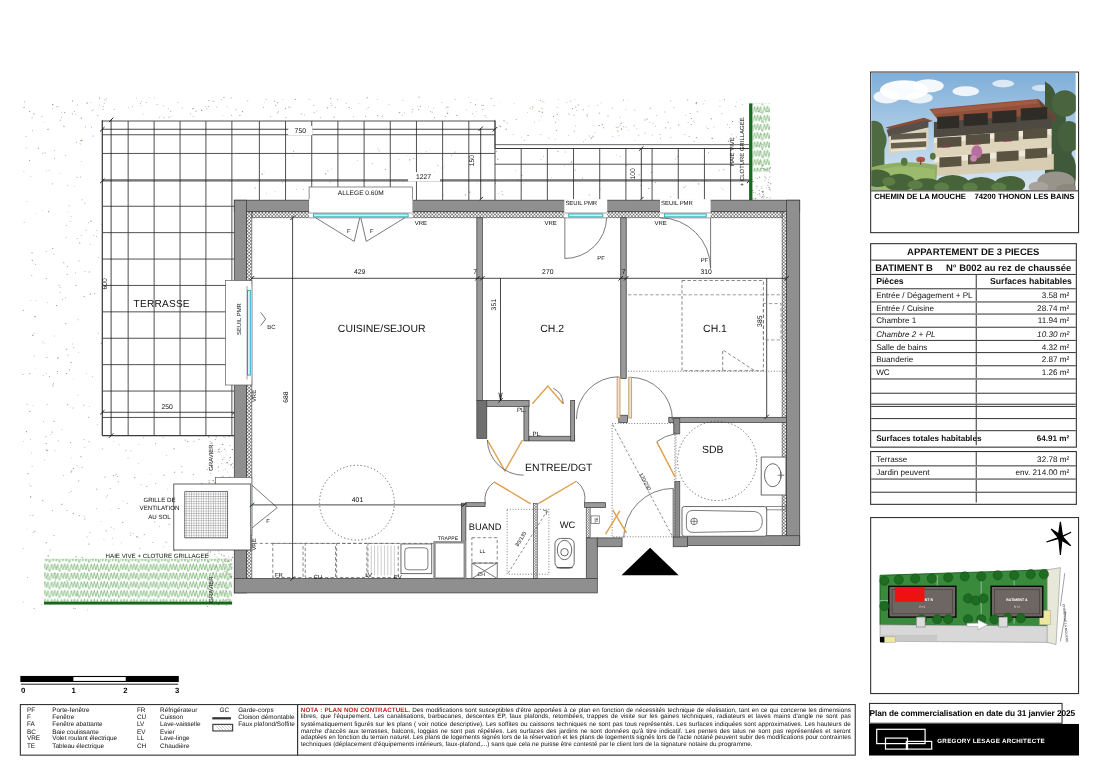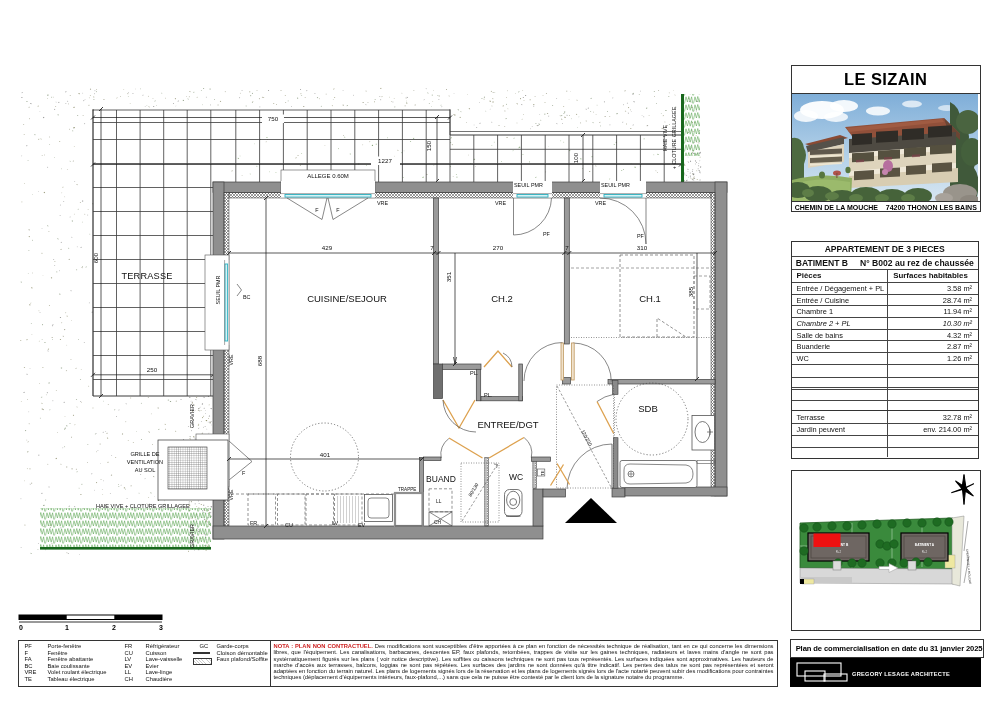--- a/index.html
+++ b/index.html
@@ -5,21 +5,21 @@
 body{font-family:"Liberation Sans",sans-serif;position:relative;}
 .abs{position:absolute;}
 .box{position:absolute;border:1px solid #333;background:#fff;box-sizing:border-box;}
 .tbl{position:absolute;border:1px solid #333;background:#fff;box-sizing:border-box;font-size:7.4px;color:#111;}
 .trow{position:relative;border-bottom:0.8px solid #444;overflow:hidden;white-space:nowrap;box-sizing:border-box;}
 .trow:last-child{border-bottom:none;}
 .th{font-weight:bold;text-align:center;font-size:8.6px;}
 .th2{font-weight:bold;font-size:7.9px;}
 .full{display:block;width:100%;}
 .c1{position:absolute;left:5px;}
-.c2{position:absolute;left:95px;width:88px;text-align:center;font-weight:bold;}
+.c2{position:absolute;left:95px;width:88px;text-align:right;font-weight:bold;}
 .c1n{position:absolute;left:5px;}
 .c2n{position:absolute;right:6px;}
 .trow::after{content:"";position:absolute;left:95px;top:0;bottom:0;width:0.8px;background:#444;}
 .th::after,.tb2::after{display:none;}
 .legend{position:absolute;left:17.5px;top:639.5px;width:253px;height:47.5px;border:1px solid #333;font-size:5.8px;color:#111;box-sizing:border-box;}
 .nota{position:absolute;left:269.5px;top:639.5px;width:508px;height:47.5px;border:1px solid #333;box-sizing:border-box;font-size:5.75px;line-height:6.25px;color:#111;padding:2.5px 3px;text-align:justify;}
 .nota .red{color:#cc2222;font-weight:bold;}
 </style></head>
 <body>
 <div class="abs" style="left:0;top:0;"><svg width="1000" height="707" viewBox="0 0 1000 707" xmlns="http://www.w3.org/2000/svg" font-family="Liberation Sans, sans-serif">
@@ -1370,21 +1370,20 @@
       <text x="648" y="412" font-size="9.5" fill="#111" text-anchor="middle">SDB</text>
       <text x="508" y="428" font-size="9.5" fill="#111" text-anchor="middle">ENTREE/DGT</text>
       <text x="441" y="481.5" font-size="8.5" fill="#111" text-anchor="middle">BUAND</text>
       <text x="516" y="480" font-size="8.5" fill="#111" text-anchor="middle">WC</text>
       <text x="470" y="374.5" font-size="5.6" fill="#111">PL.</text>
       <text x="484" y="396.5" font-size="5.6" fill="#111">PL.</text>
       <polygon points="565,523 617,523 591,498" fill="#000"></polygon>
     </svg></div>
 
 <div class="box" style="left:790.5px;top:65px;width:190.5px;height:147px;">
-  <div style="height:27px;border-bottom:1px solid #333;text-align:center;font-weight:bold;font-size:16.5px;line-height:26.5px;letter-spacing:0.4px;">LE SIZAIN</div>
   <div style="height:107px;overflow:hidden;"><svg width="186" height="107" viewBox="0 0 186 107" xmlns="http://www.w3.org/2000/svg">
 <defs>
 <linearGradient id="sky" x1="0" y1="0" x2="0" y2="1">
  <stop offset="0" stop-color="#7faed8"></stop>
             <stop offset="0.6" stop-color="#b5d2e9"></stop>
             <stop offset="1" stop-color="#d8e6f1"></stop>
 </linearGradient>
 </defs>
 <rect width="186" height="107" fill="url(#sky)"></rect>
 <g fill="#ffffff">
@@ -1474,21 +1473,21 @@
 <ellipse cx="178" cy="106" rx="10" ry="5" fill="#8d877e"></ellipse>
 
 <ellipse cx="45" cy="79" rx="4" ry="2.6" fill="#b0534a"></ellipse>
 <rect x="44.4" y="79" width="1" height="5" fill="#7a4a3a"></rect>
 <ellipse cx="30" cy="81" rx="3" ry="3.6" fill="#57763f"></ellipse>
 <ellipse cx="56" cy="76" rx="2.6" ry="3.2" fill="#57763f"></ellipse>
 </svg></div>
   <div style="height:11px;text-align:center;font-weight:bold;font-size:7px;line-height:11.5px;border-top:1px solid #333;white-space:nowrap;">CHEMIN DE LA MOUCHE&nbsp;&nbsp;&nbsp;&nbsp;74200 THONON LES BAINS</div>
 </div>
 
-<div class="tbl" style="left:790.5px;top:221px;width:188.5px;height:185.5px;margin-top:20px;">
+<div class="tbl" style="left:790.5px;top:221px;width:188.5px;height:185.5px;">
     <div class="trow th" style="height:14.5px;line-height:14.5px;">
       <span class="full">APPARTEMENT DE 3 PIECES</span>
     </div>
     <div class="trow th" style="height:13.9px;line-height:13.9px;">
       <span class="full">BATIMENT B&nbsp;&nbsp;&nbsp;&nbsp;&nbsp;N° B002 au rez de chaussée</span>
     </div>
     <div class="trow th2" style="height:12.6px;line-height:12.6px;">
       <span class="c1">Pièces</span>
       <span class="c2">Surfaces habitables</span>
     </div>
@@ -1613,21 +1612,21 @@
       <circle cx="70" cy="92" r="4.2" fill="#1e6b22" stroke="#14501a" stroke-width="0.5"></circle>
       <circle cx="46" cy="92" r="4.2" fill="#1e6b22" stroke="#14501a" stroke-width="0.5"></circle>
       <polygon points="87,95.5 97,95.5 97,92.5 106,97 97,101.5 97,98.5 87,98.5" fill="#fff" stroke="#999" stroke-width="0.5"></polygon>
       <rect x="41" y="90" width="8" height="9" fill="#dcdcdc" stroke="#777" stroke-width="0.5"></rect>
       <rect x="116" y="90" width="8" height="9" fill="#dcdcdc" stroke="#777" stroke-width="0.5"></rect>
       <rect x="8" y="108" width="4" height="5" fill="#000"></rect>
       <path d="M176 50 L172 80 M177 85 L172 112" stroke="#555" stroke-width="0.5" fill="none"></path>
       <text x="174" y="78" font-size="3" fill="#333" transform="rotate(85 174 78)">CHEMIN DE LA MOUCHE</text>
     </svg></div>
 
-<div class="box" style="left:789.5px;top:639px;width:194px;height:19px;text-align:right;font-weight:bold;font-size:7.6px;line-height:18.5px;letter-spacing:-0.1px;white-space:nowrap;">Plan de commercialisation en date du 31 janvier 2025</div>
+<div class="box" style="left:789.5px;top:639px;width:176px;height:19px;text-align:left;font-weight:bold;font-size:7.6px;line-height:18.5px;letter-spacing:-0.1px;white-space:nowrap;">Plan de commercialisation en date du 31 janvier 2025</div>
 <div class="abs" style="left:789.5px;top:658px;"><svg width="191" height="29" viewBox="0 0 191 29" font-family="Liberation Sans, sans-serif">
       <rect width="191" height="29" fill="#000"></rect>
       <g fill="none" stroke="#fff" stroke-width="1.1">
         <rect x="7" y="5" width="44" height="13"></rect>
         <rect x="15" y="13" width="20" height="10"></rect>
         <rect x="34" y="16" width="23" height="7"></rect>
       </g>
       <text x="62" y="17.5" font-size="5.7" fill="#fff" font-weight="bold" letter-spacing="0.25">GREGORY  LESAGE  ARCHITECTE</text>
     </svg></div>
 

